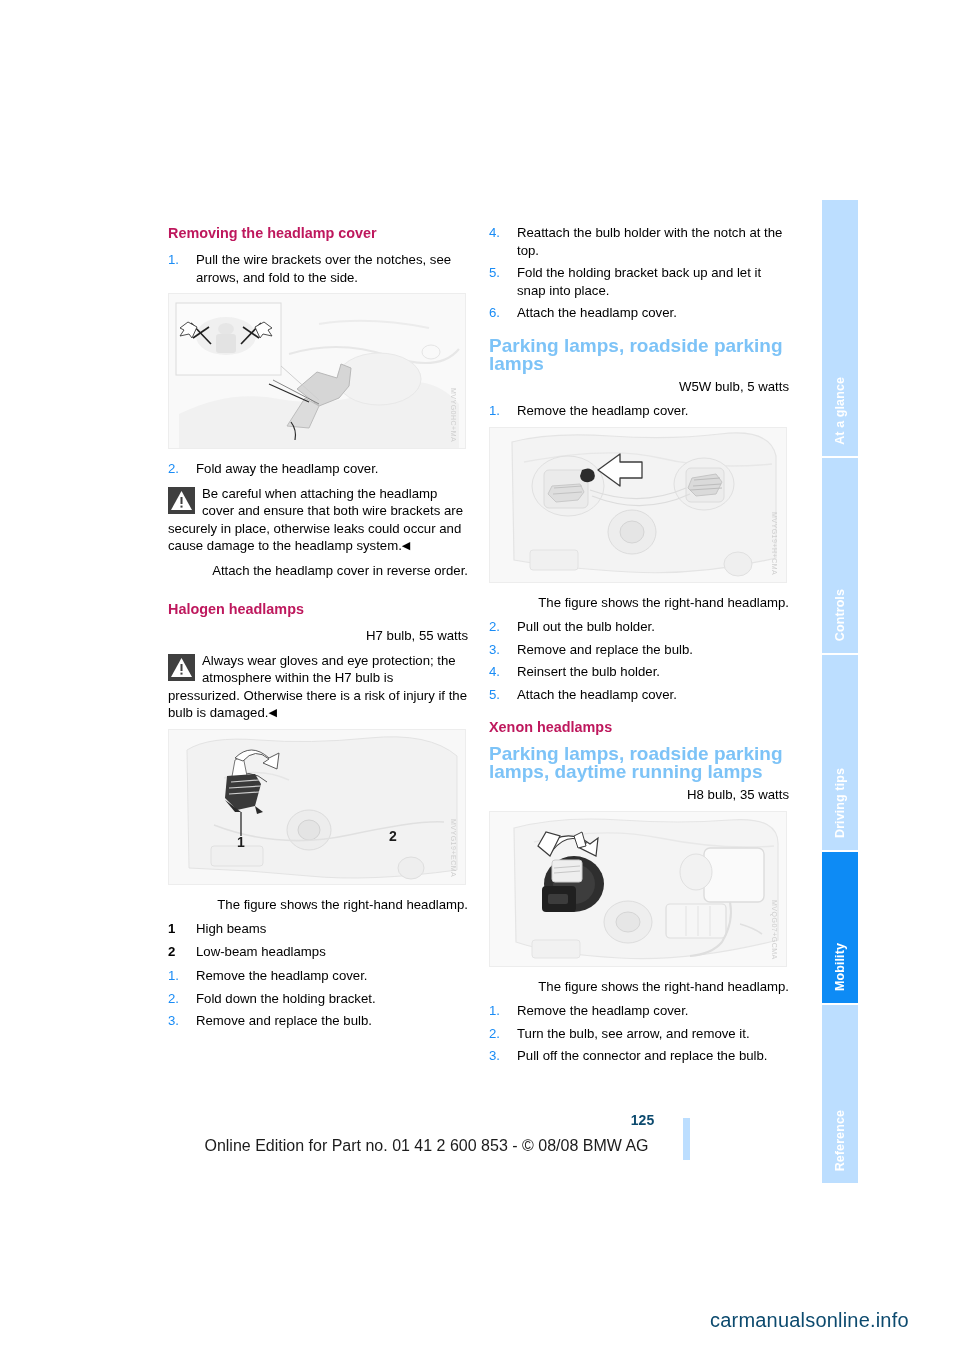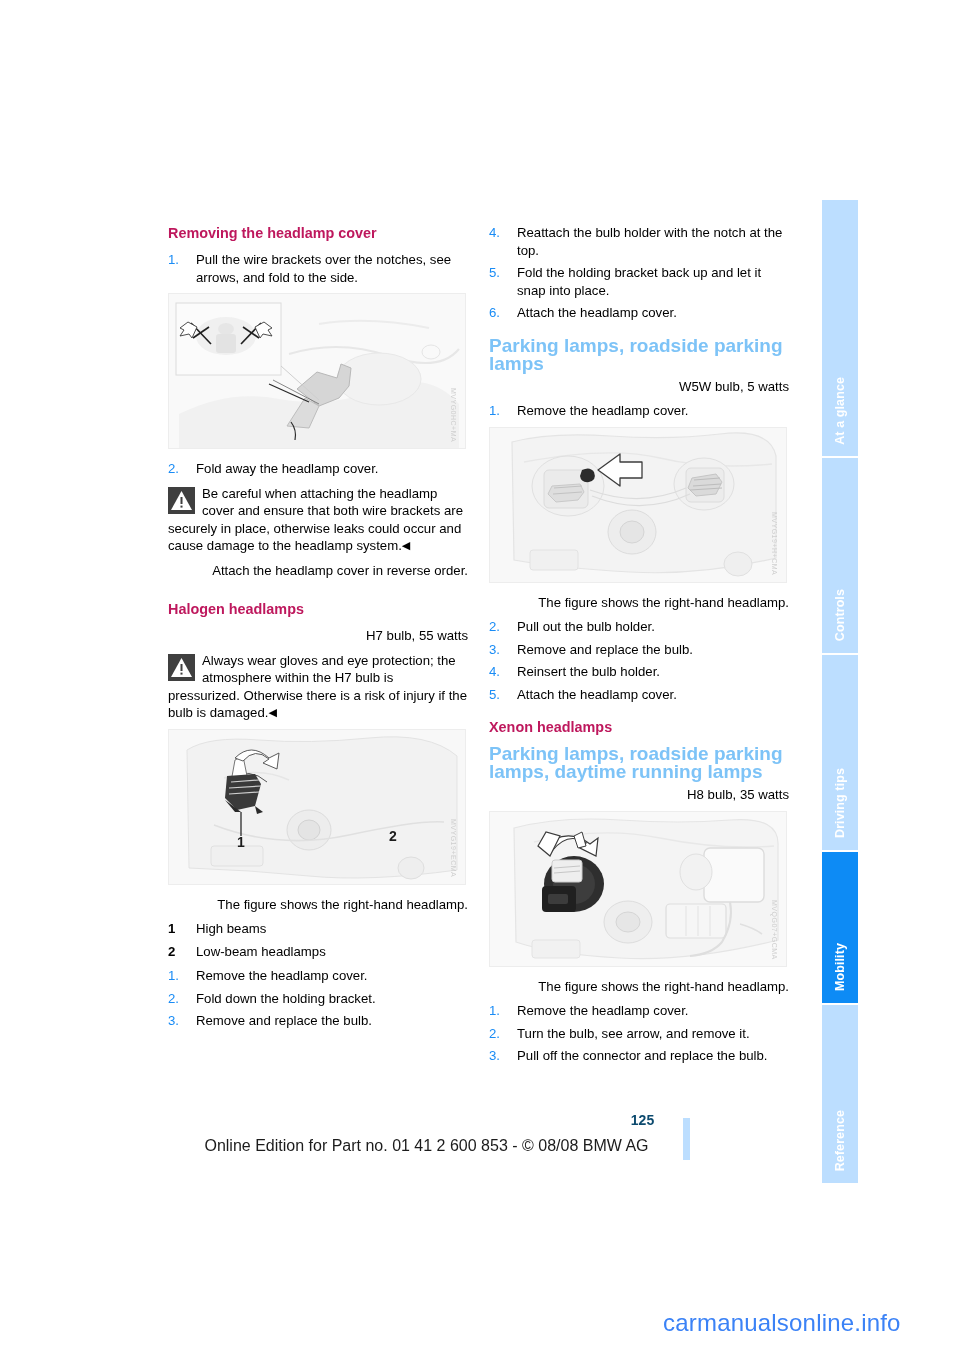--- a/index.html
+++ b/index.html
@@ -185,24 +185,24 @@
   #footer-marker {
     position: absolute;
     left: 683px;
     top: 1118px;
     width: 7px;
     height: 42px;
     background: #bcdeff;
   }
   #watermark {
     position: absolute;
-    left: 663px;
+    left: 710px;
     top: 1309px;
-    font-size: 24px;
-    color: #3b82f6;
+    font-size: 20px;
+    color: #0c4a6e;
     letter-spacing: 0.2px;
   }
 </style>
 </head>
 <body>
 
 <div id="page">
 
   <div id="tab-rail">
     <div class="tab" style="height:258px">

